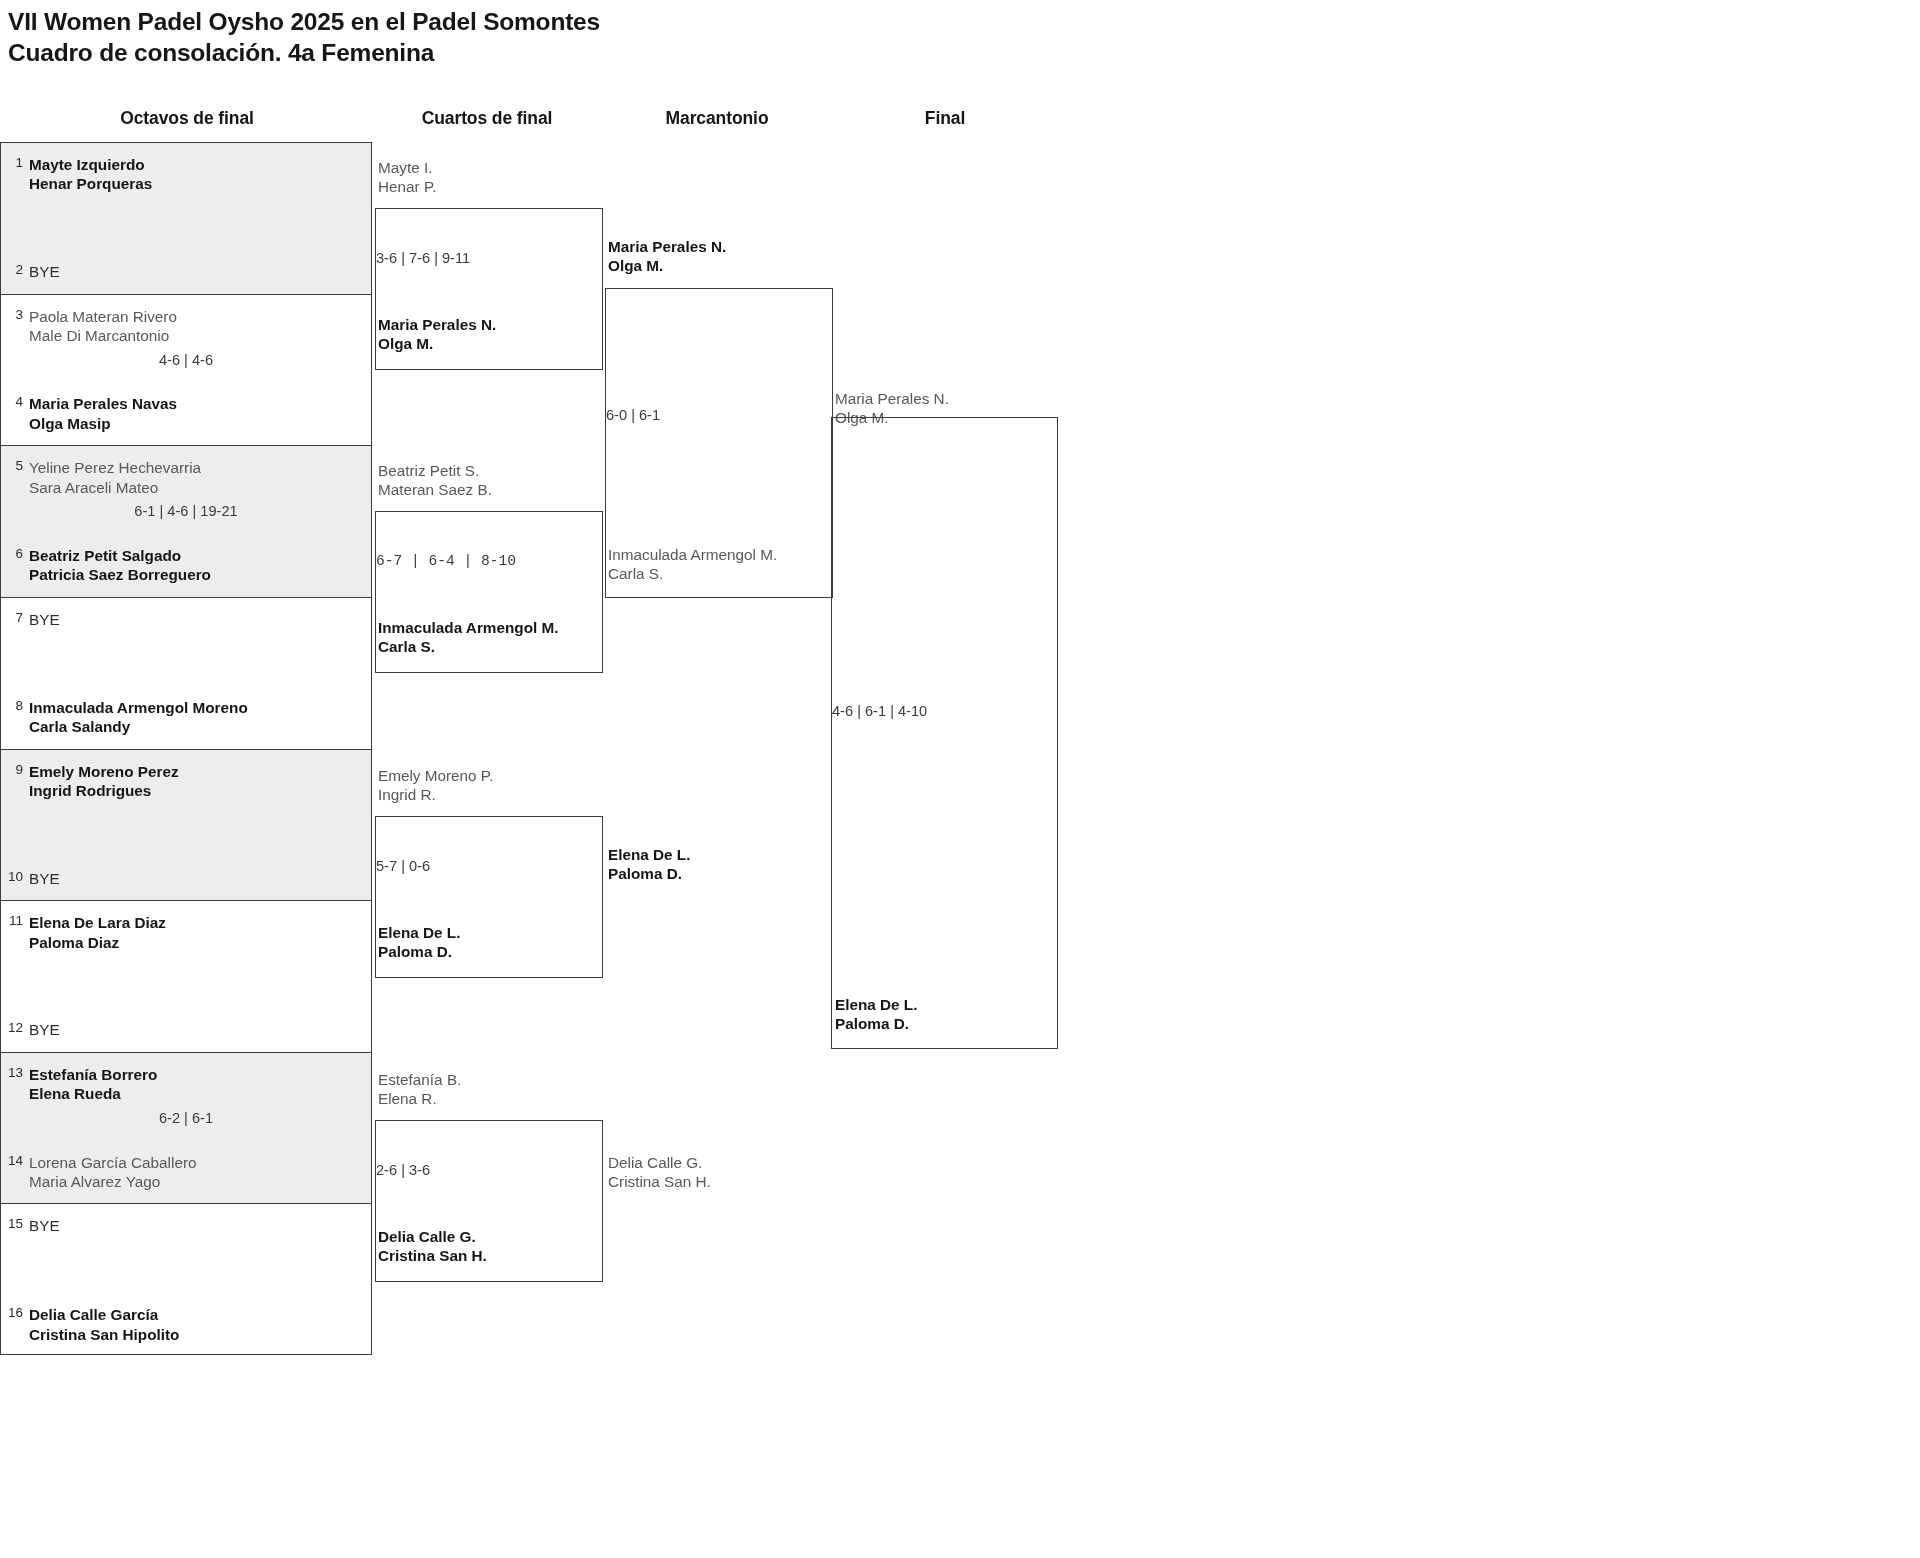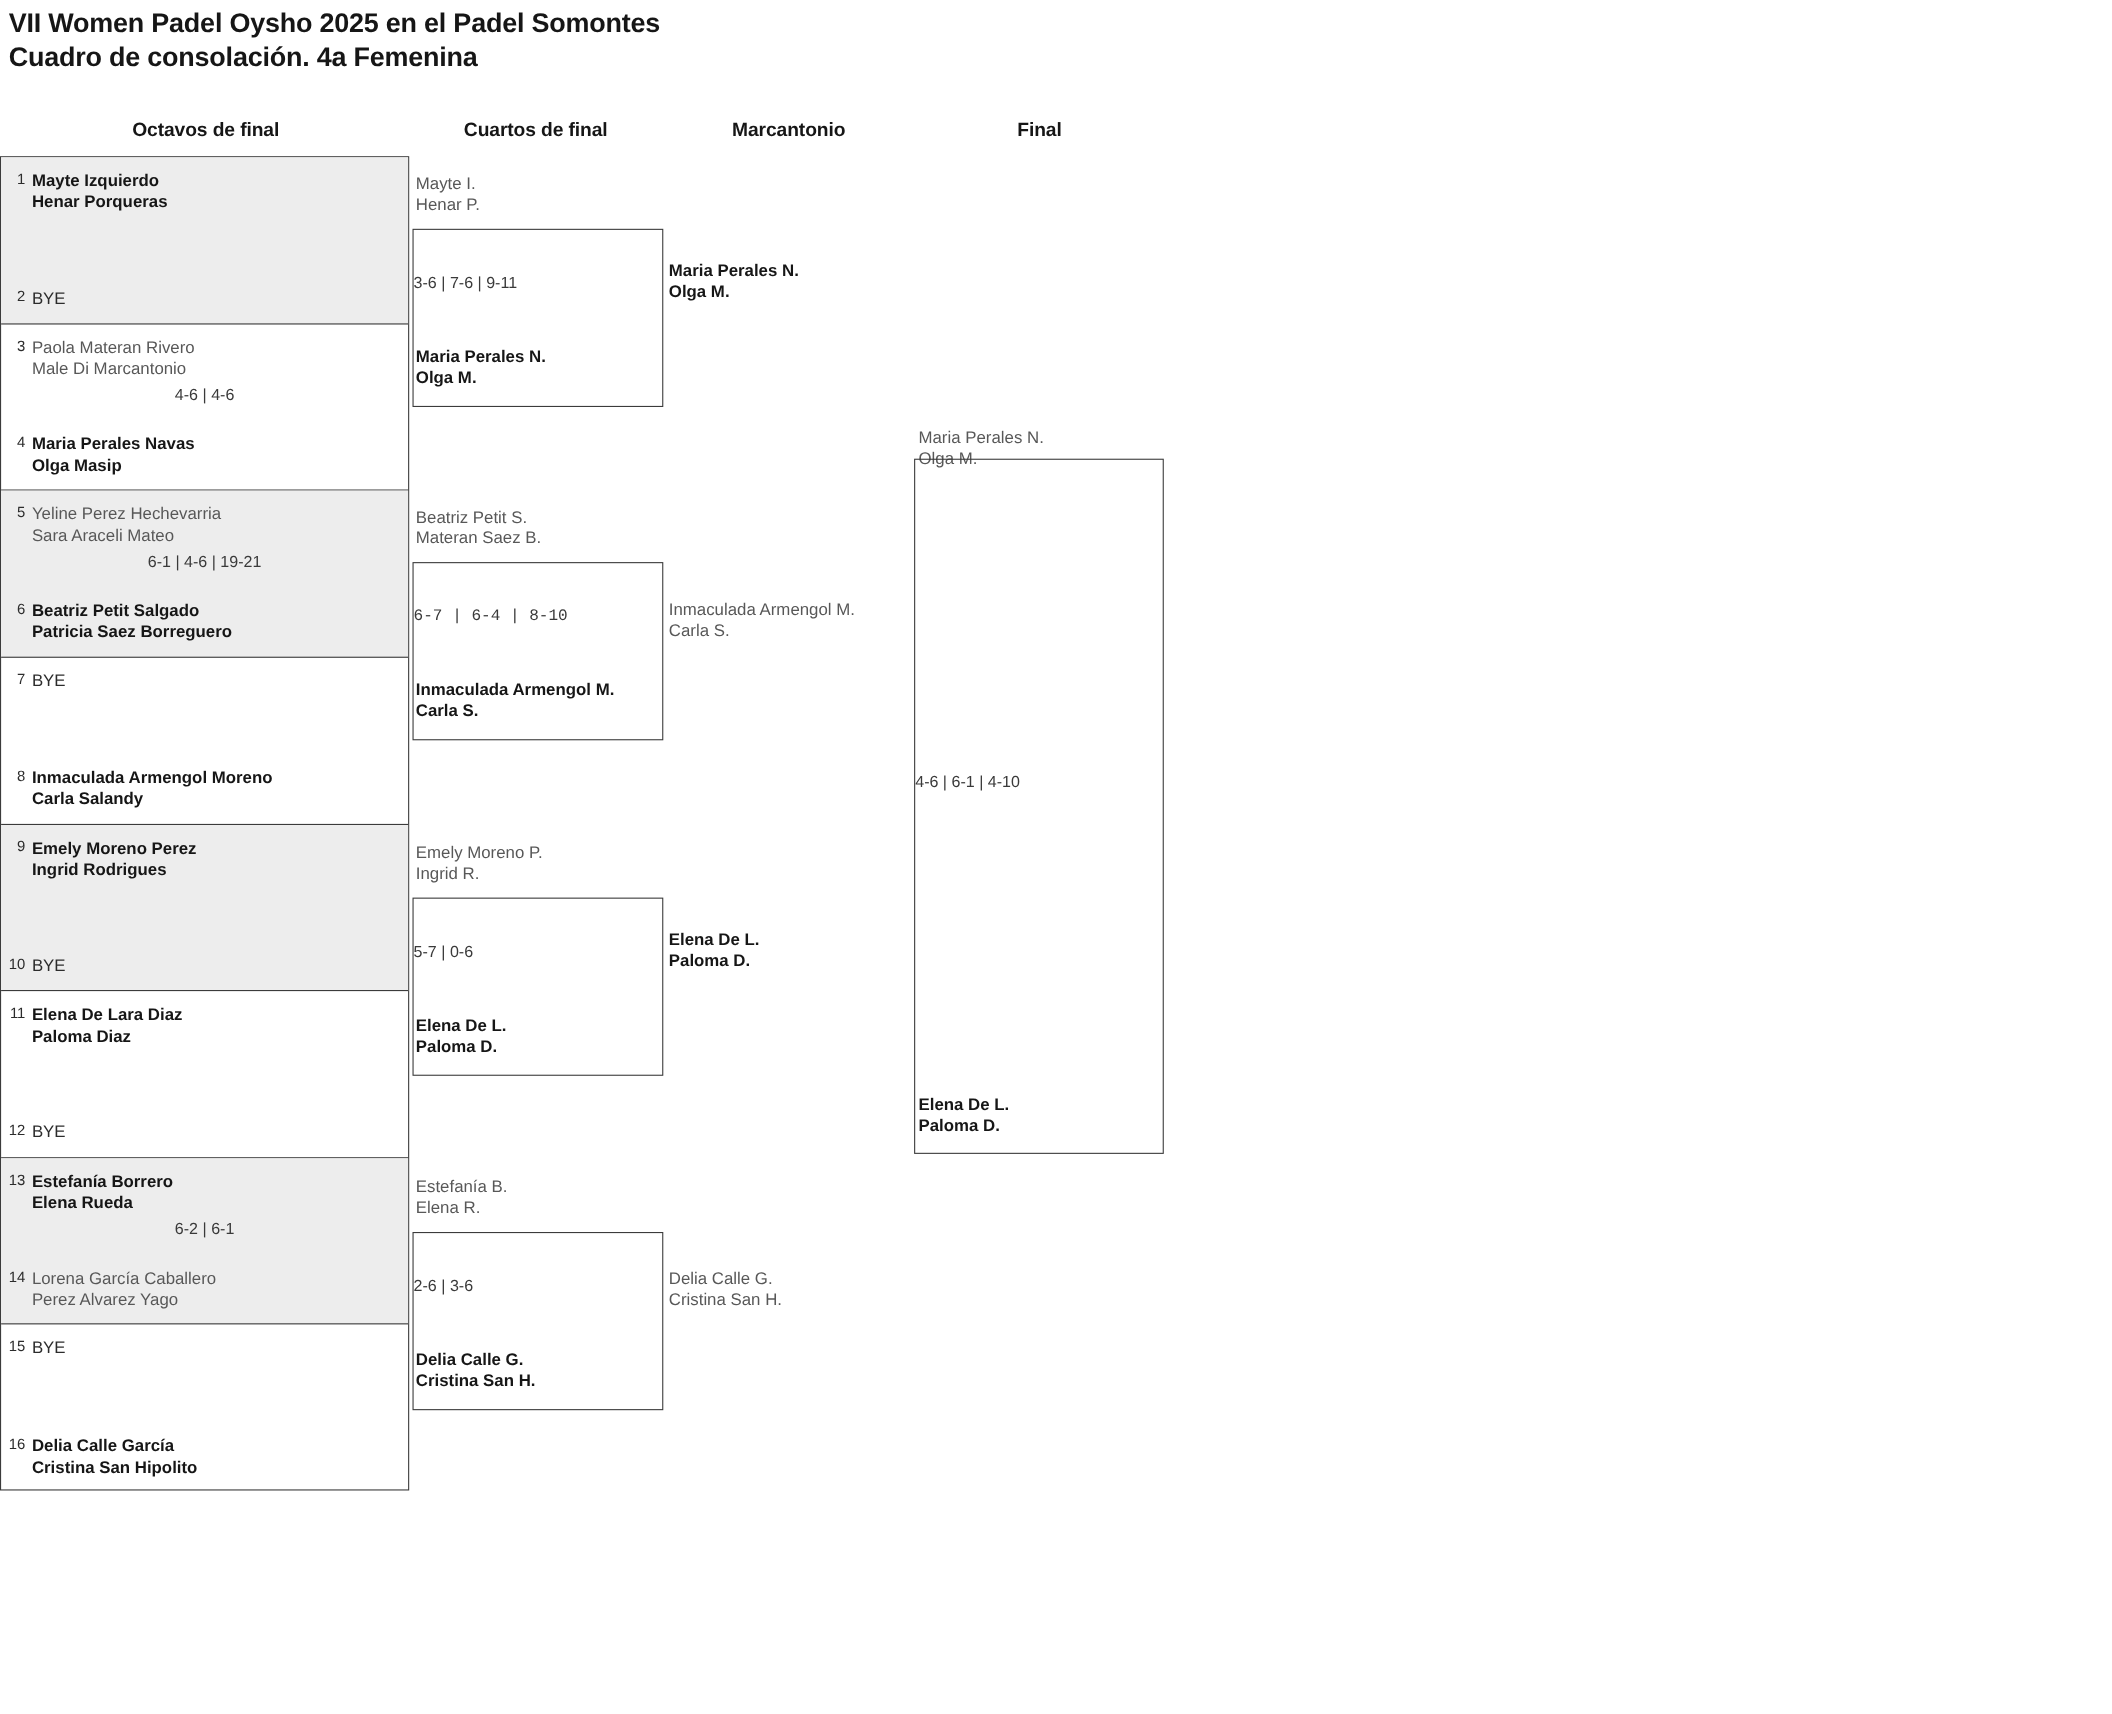--- a/index.html
+++ b/index.html
@@ -165,21 +165,21 @@
     <div class="r1-match shade" style="top:909.75px;">
       <div class="seedline top">
         <span class="seednum">13</span>
         <span class="pair win">Estefanía Borrero
 Elena Rueda</span>
       </div>
       <div class="r1-score" style="top:57px;">6-2 | 6-1</div>
       <div class="seedline bot">
         <span class="seednum">14</span>
         <span class="pair lose">Lorena García Caballero
-Perez Alvarez Yago</span>
+Maria Alvarez Yago</span>
       </div>
     </div>
 
     <div class="r1-match last" style="top:1061.38px;">
       <div class="seedline top">
         <span class="seednum">15</span>
         <span class="pair bye">BYE</span>
       </div>
       <div class="r1-score" style="top:66px;"></div>
       <div class="seedline bot">
@@ -218,20 +218,23 @@
   <div class="mname lose" style="left:378px;top:1070px;width:220px;">Estefanía B.
 Elena R.</div>
   <div class="mbox" style="left:375px;top:1120px;width:228px;height:162px;">
     <div class="mscore" style="left:0;top:41px;width:228px;">2-6 | 3-6</div>
   </div>
   <div class="mname win" style="left:378px;top:1227px;width:220px;">Delia Calle G.
 Cristina San H.</div>
 
   <div class="mname win" style="left:608px;top:237px;width:220px;">Maria Perales N.
 Olga M.</div>
+  <div class="mbox" style="left:605px;top:288px;width:228px;height:310px;">
+    <div class="mscore" style="left:0;top:118px;width:228px;">6-0 | 6-1</div>
+  </div>
   <div class="mname lose" style="left:608px;top:545px;width:228px;">Inmaculada Armengol M.
 Carla S.</div>
 
   <div class="mname win" style="left:608px;top:845px;width:220px;">Elena De L.
 Paloma D.</div>
   <div class="mname lose" style="left:608px;top:1153px;width:228px;">Delia Calle G.
 Cristina San H.</div>
 
   <div class="mname lose" style="left:835px;top:389px;width:220px;">Maria Perales N.
 Olga M.</div>

